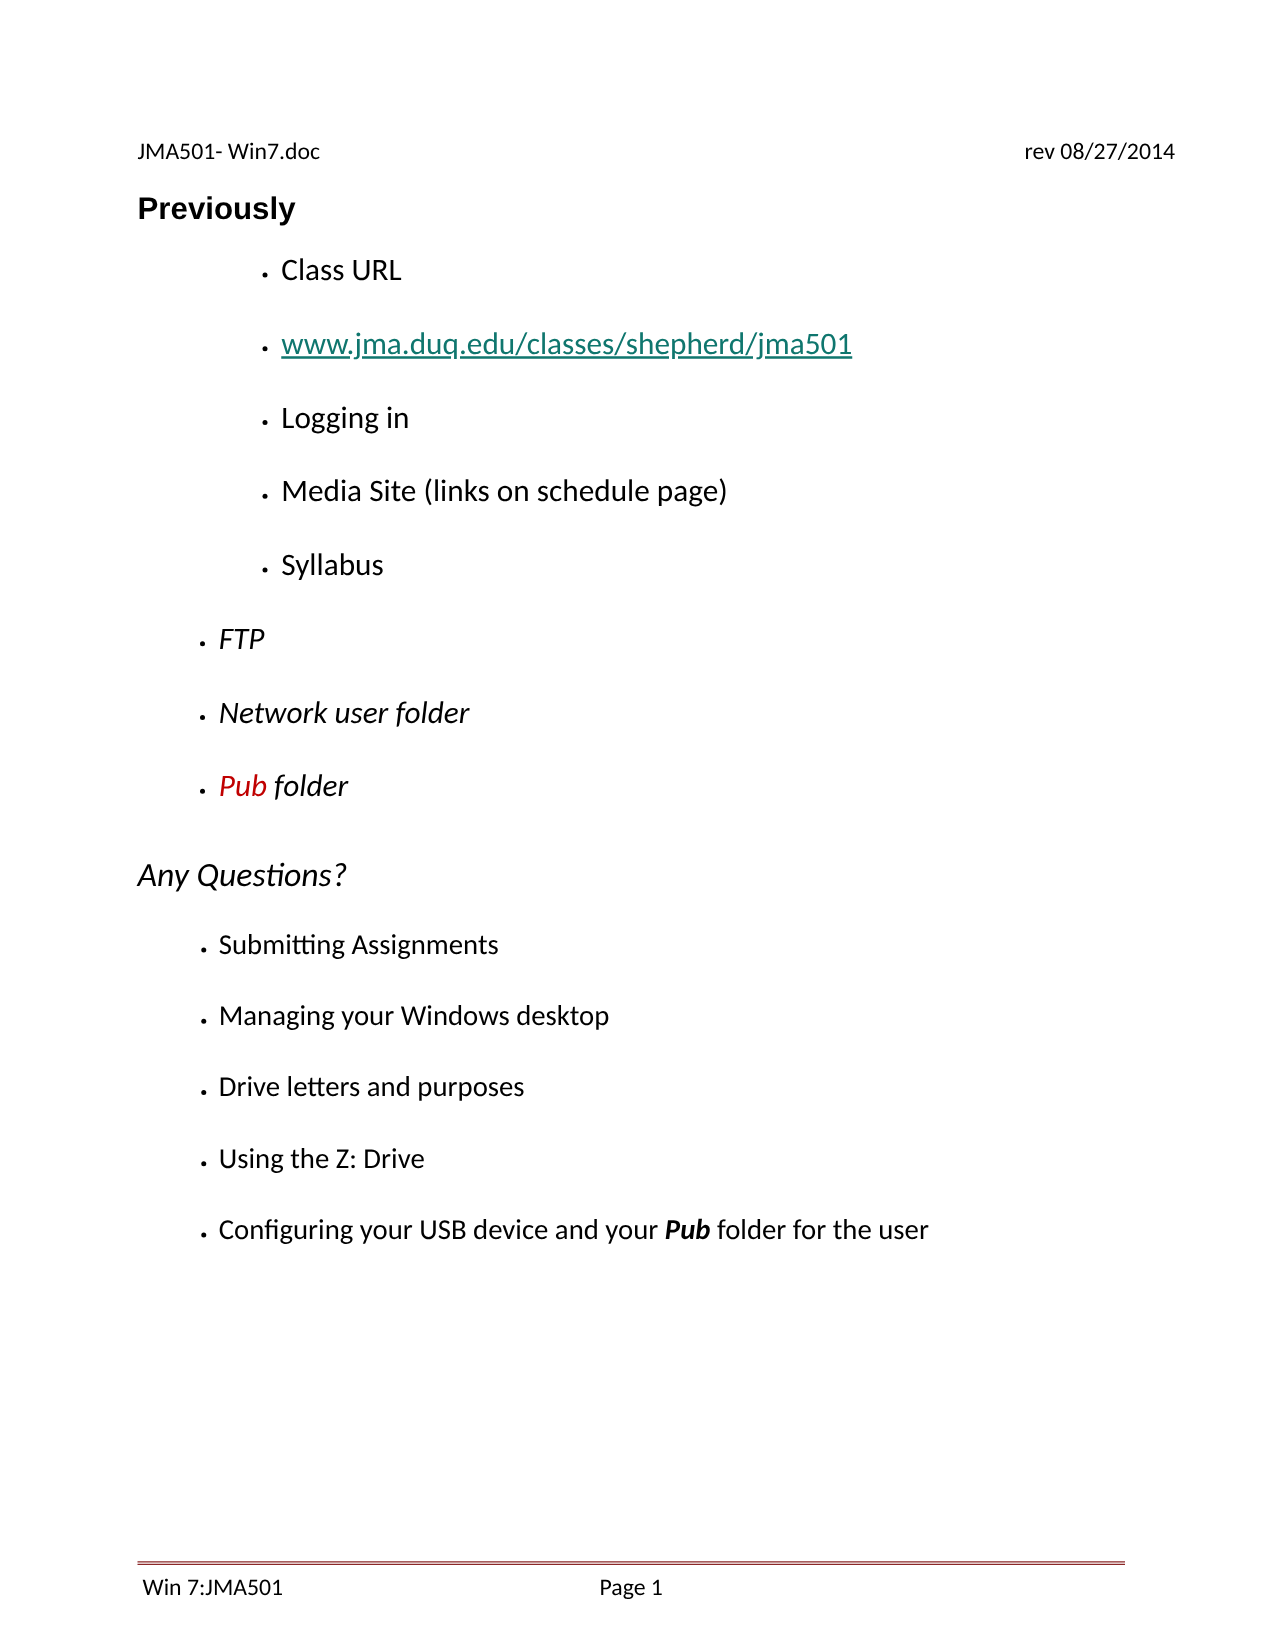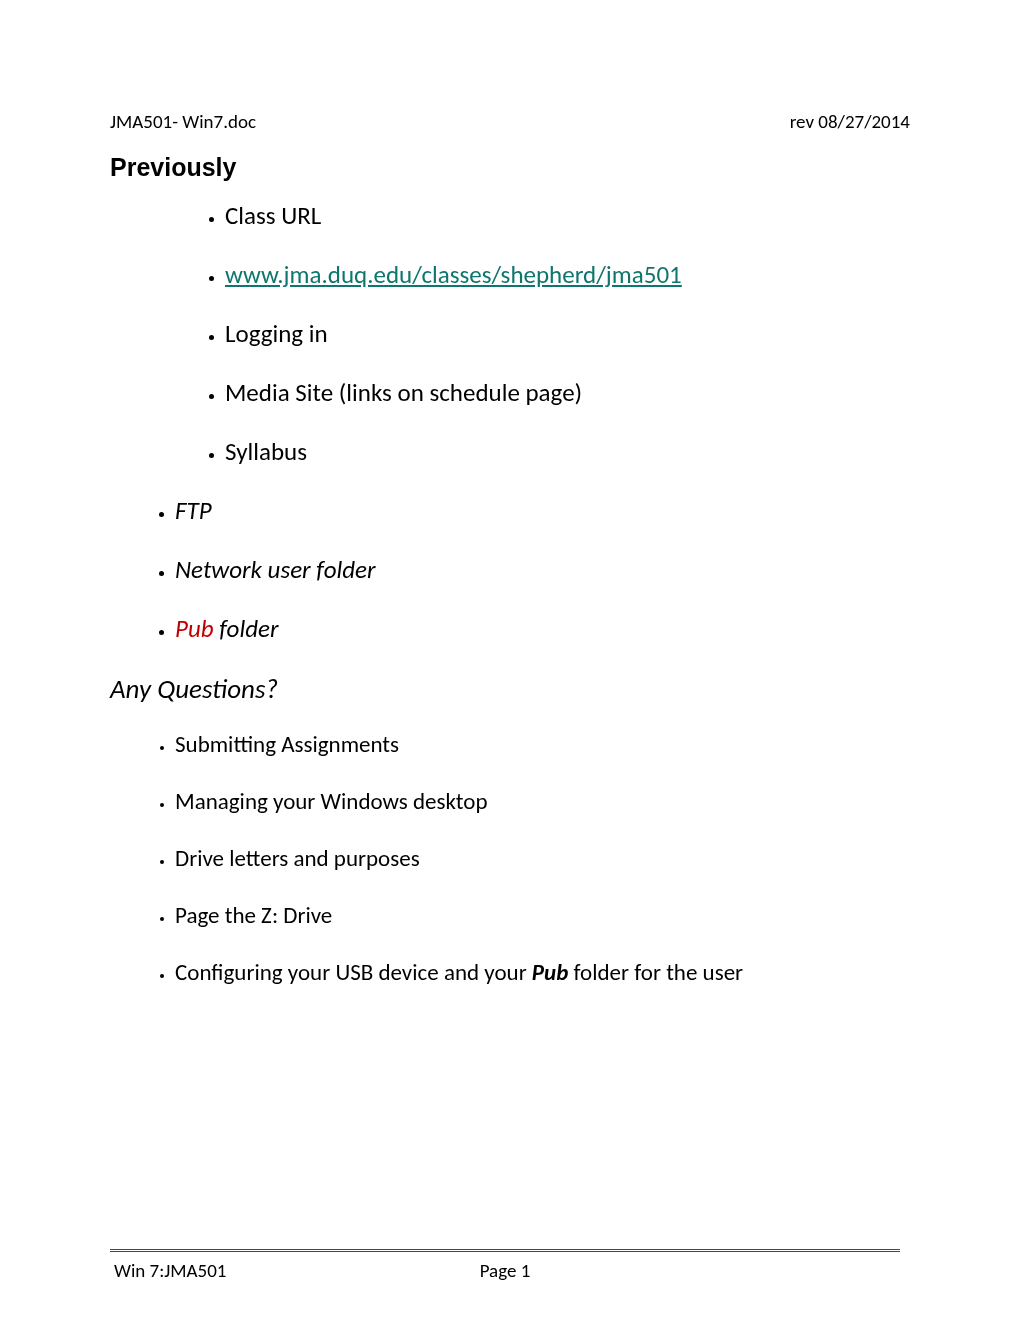--- a/index.html
+++ b/index.html
@@ -5,21 +5,21 @@
     body {
       margin: 0;
       padding: 0;
       background: #fff;
       font-family: Calibri, Arial, sans-serif;
       width: 1020px;
       height: 1320px;
       box-sizing: border-box;
     }
     .page {
-      padding: 110px 110px 40px 110px;
+      padding: 110px 80px 40px 110px;
       box-sizing: border-box;
       height: 100%;
       position: relative;
     }
     .header-row {
       display: flex;
       justify-content: space-between;
       font-size: 19px;
       margin-bottom: 20px;
     }
@@ -61,21 +61,21 @@
     .bold {
       font-weight: bold;
     }
     .red {
       color: #C00000;
     }
     .section-h {
       font-size: 27px;
       font-style: italic;
       margin-bottom: 24px;
-      margin-top: 0;
+      margin-top: 12px;
     }
     .objectives {
       list-style: disc;
       padding-left: 65px;
       margin: 0;
     }
     .objectives > li {
       font-size: 23px;
       padding-bottom: 26px;
       line-height: 1.35;
@@ -136,21 +136,21 @@
     <li class="italic"><span class="red">Pub</span><span> folder</span></li>
   </ul>
 
   <div class="section-h">Any Questions?</div>
 
 
   <ul class="objectives">
     <li>Submitting Assignments</li>
     <li>Managing your Windows  desktop</li>
     <li>Drive letters and purposes</li>
-    <li>Page the Z: Drive</li>
+    <li>Using the Z: Drive</li>
     <li><span>Configuring your USB device and your </span><span class="bold italic">Pub</span><span> folder for the user</span></li>
   </ul>
 
   <div class="footer-sep"></div>
   <div class="footer">
     <span class="left">Win 7:JMA501</span>
     <span class="page-num">Page 1</span>
   </div>
 </div>
 

